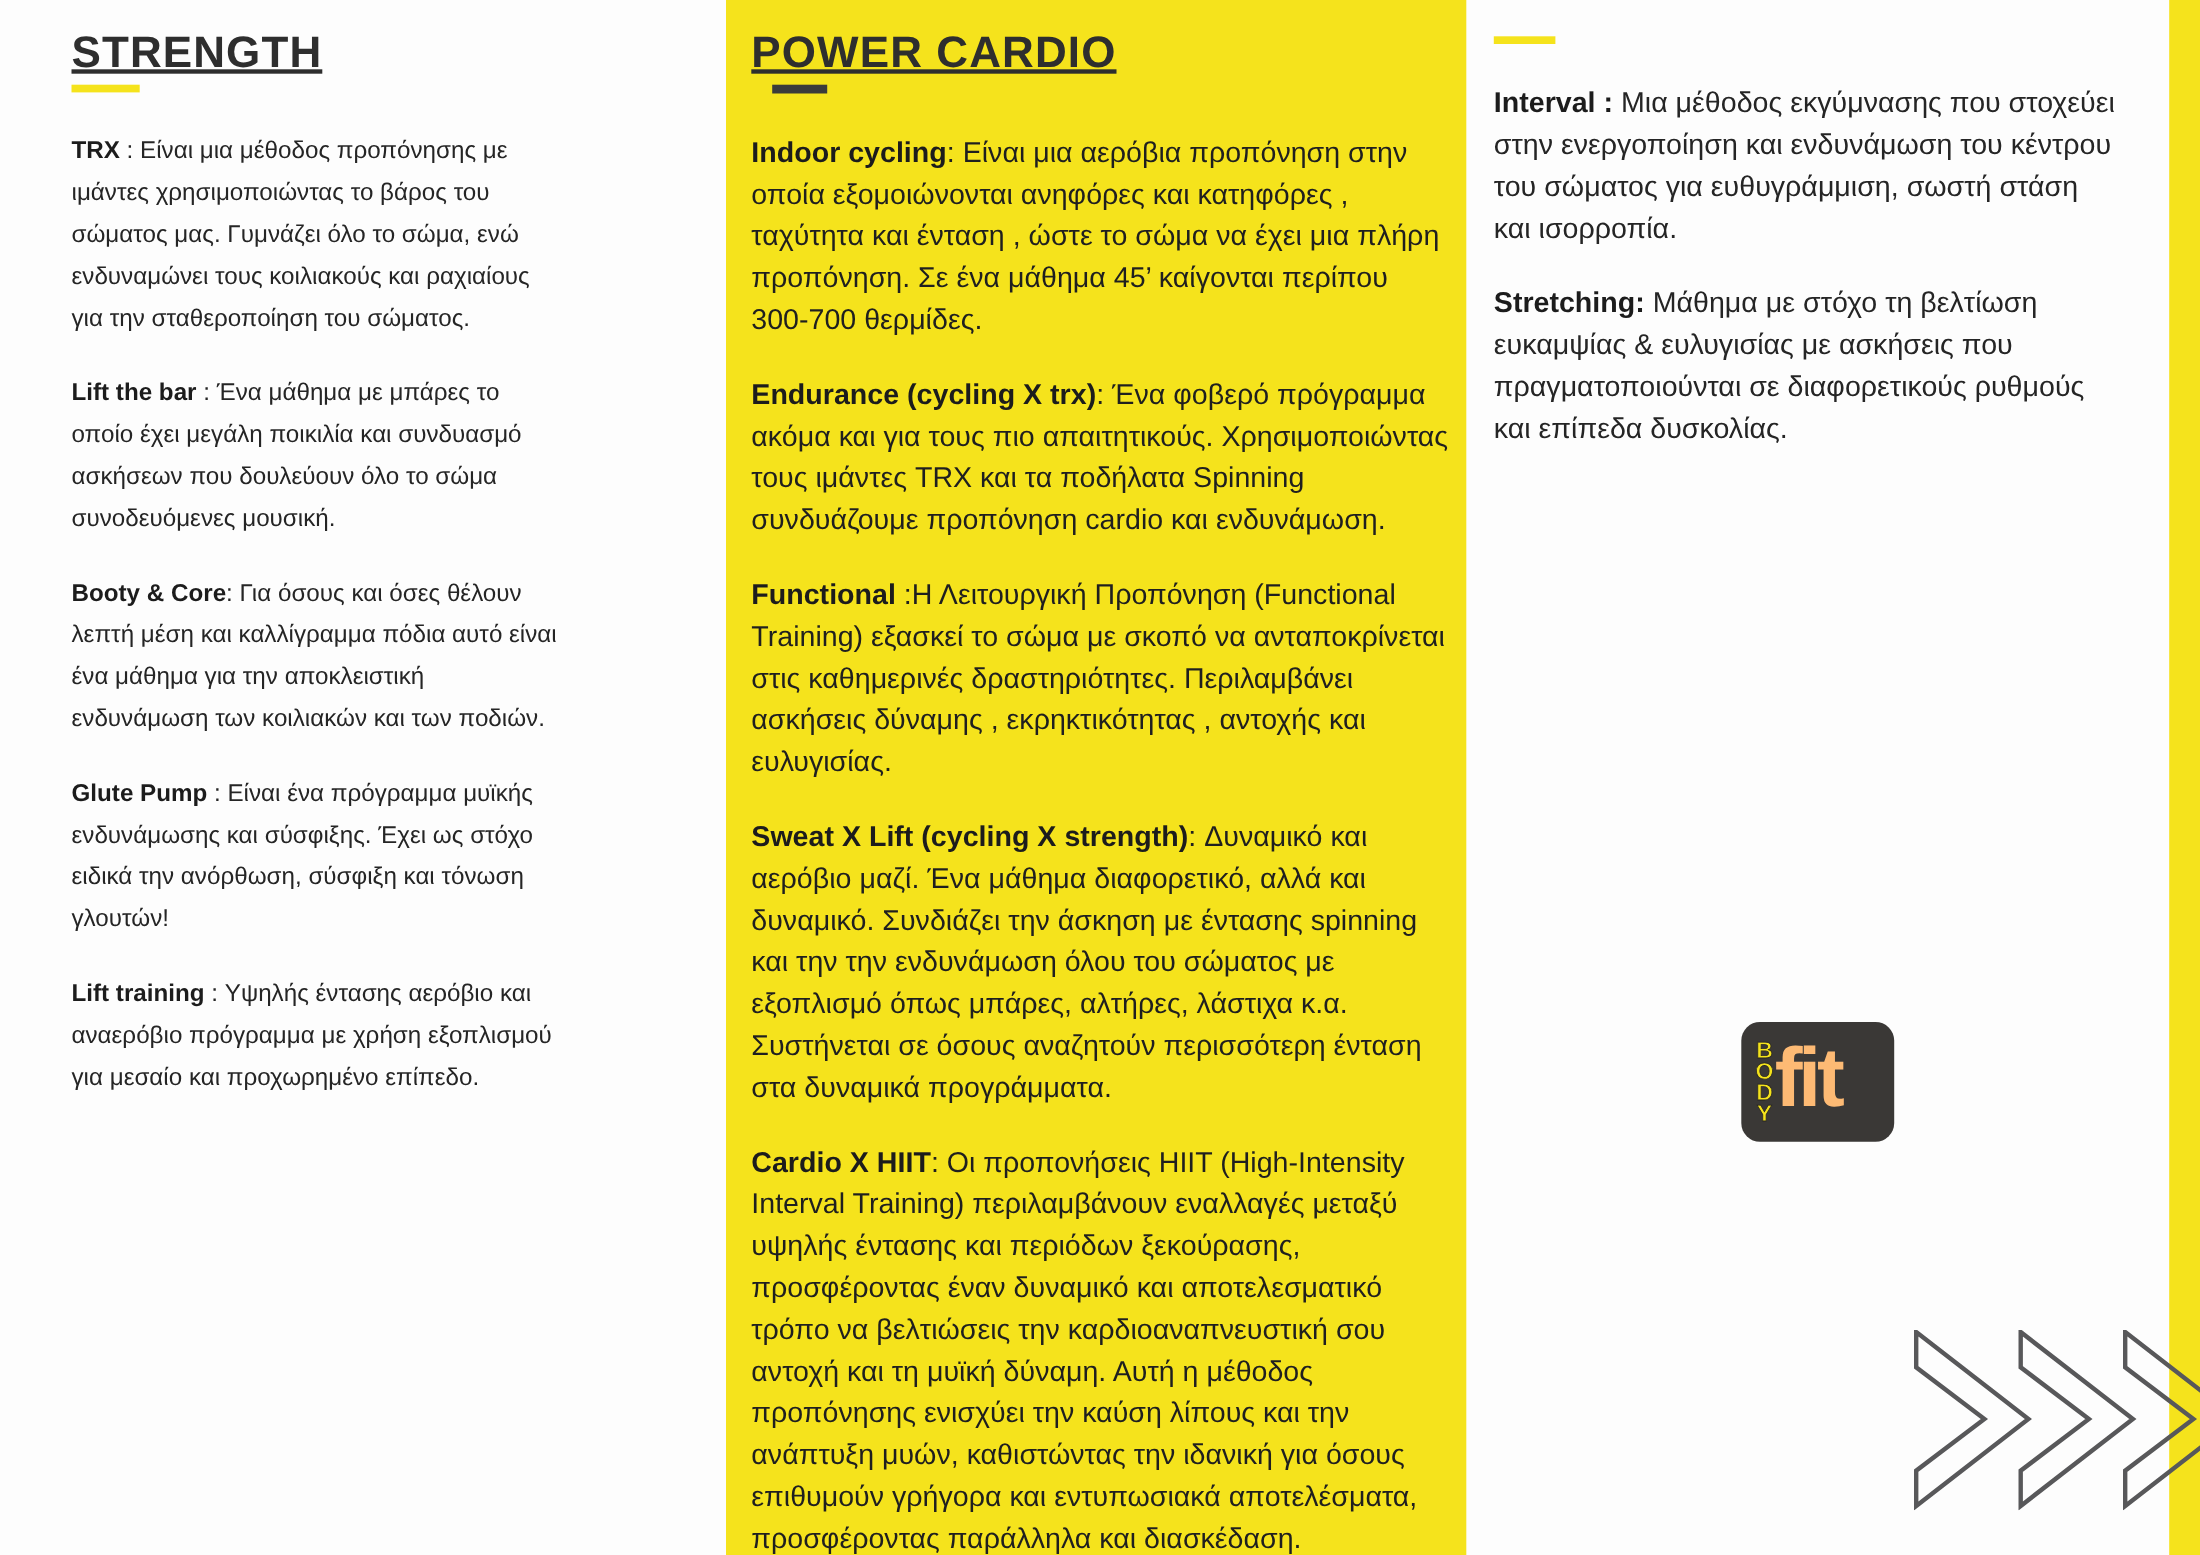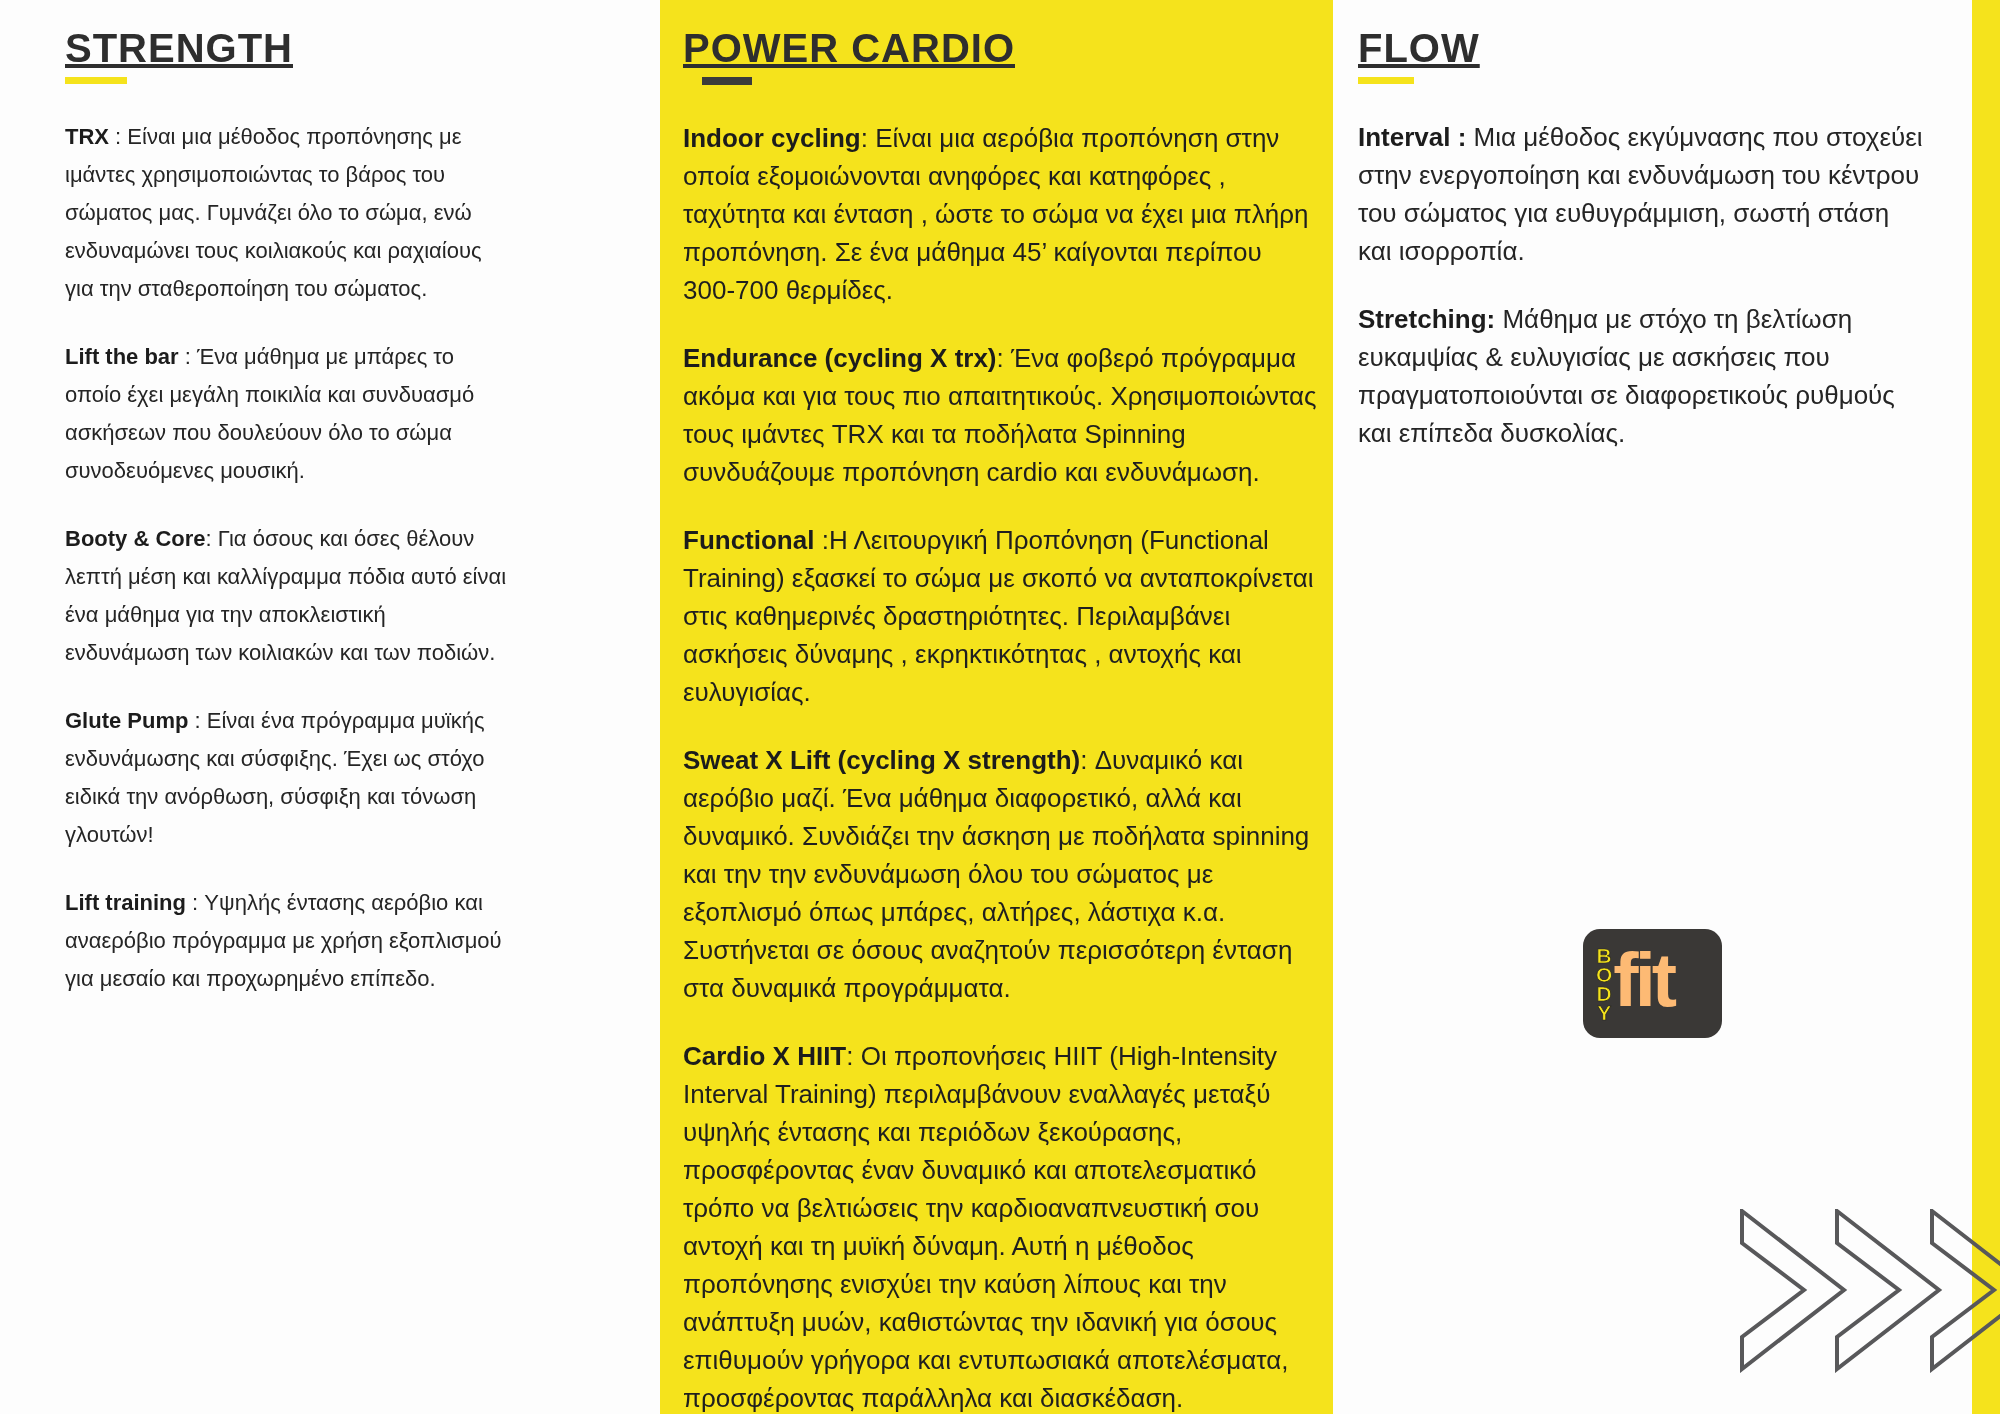--- a/index.html
+++ b/index.html
@@ -72,28 +72,27 @@
     </div>
   </div>
 
   <div class="colwrap col-cardio">
     <h2>POWER CARDIO</h2>
     <div class="rule rule-dark"></div>
     <div class="classes">
       <p><b>Indoor cycling</b><span>: Είναι μια αερόβια προπόνηση στην οποία εξομοιώνονται ανηφόρες και κατηφόρες , ταχύτητα και ένταση , ώστε το σώμα να έχει μια πλήρη προπόνηση. Σε ένα μάθημα 45’ καίγονται περίπου 300-700 θερμίδες.</span></p>
       <p><b>Endurance (cycling X trx)</b><span>: Ένα φοβερό πρόγραμμα ακόμα και για τους πιο απαιτητικούς. Χρησιμοποιώντας τους ιμάντες TRX και τα ποδήλατα Spinning συνδυάζουμε προπόνηση cardio και ενδυνάμωση.</span></p>
       <p><b>Functional</b><span> :Η Λειτουργική Προπόνηση (Functional Training) εξασκεί το σώμα με σκοπό να ανταποκρίνεται στις καθημερινές δραστηριότητες. Περιλαμβάνει ασκήσεις δύναμης , εκρηκτικότητας , αντοχής και ευλυγισίας.</span></p>
-      <p><b>Sweat X Lift (cycling X strength)</b><span>: Δυναμικό και αερόβιο μαζί. Ένα μάθημα διαφορετικό, αλλά και δυναμικό. Συνδιάζει την άσκηση με ποδήλατα spinning και την την ενδυνάμωση όλου του σώματος με εξοπλισμό όπως μπάρες, αλτήρες, λάστιχα κ.α. Συστήνεται σε όσους αναζητούν περισσότερη ένταση στα δυναμικά προγράμματα.</span></p>
+      <p><b>Sweat X Lift (cycling X strength)</b><span>: Δυναμικό και αερόβιο μαζί. Ένα μάθημα διαφορετικό, αλλά και δυναμικό. Συνδιάζει την άσκηση με έντασης spinning και την την ενδυνάμωση όλου του σώματος με εξοπλισμό όπως μπάρες, αλτήρες, λάστιχα κ.α. Συστήνεται σε όσους αναζητούν περισσότερη ένταση στα δυναμικά προγράμματα.</span></p>
       <p><b>Cardio X HIIT</b><span>: Οι προπονήσεις HIIT (High-Intensity Interval Training) περιλαμβάνουν εναλλαγές μεταξύ υψηλής έντασης και περιόδων ξεκούρασης, προσφέροντας έναν δυναμικό και αποτελεσματικό τρόπο να βελτιώσεις την καρδιοαναπνευστική σου αντοχή και τη μυϊκή δύναμη. Αυτή η μέθοδος προπόνησης ενισχύει την καύση λίπους και την ανάπτυξη μυών, καθιστώντας την ιδανική για όσους επιθυμούν γρήγορα και εντυπωσιακά αποτελέσματα, προσφέροντας παράλληλα και διασκέδαση.</span></p>
 
     </div>
   </div>
 
   <div class="colwrap col-flow">
-    <h2>FLOW</h2>
     <div class="rule rule-flow"></div>
     <div class="classes">
       <p><b>Interval :</b><span> Μια μέθοδος εκγύμνασης που στοχεύει στην ενεργοποίηση και ενδυνάμωση του κέντρου του σώματος για ευθυγράμμιση, σωστή στάση και ισορροπία.</span></p>
       <p><b>Stretching:</b><span> Μάθημα με στόχο τη βελτίωση ευκαμψίας &amp; ευλυγισίας με ασκήσεις που πραγματοποιούνται σε διαφορετικούς ρυθμούς και επίπεδα δυσκολίας.</span></p>
     </div>
   </div>
 
   <div class="logo">
     <div class="logo-body">
       <span>B</span>

